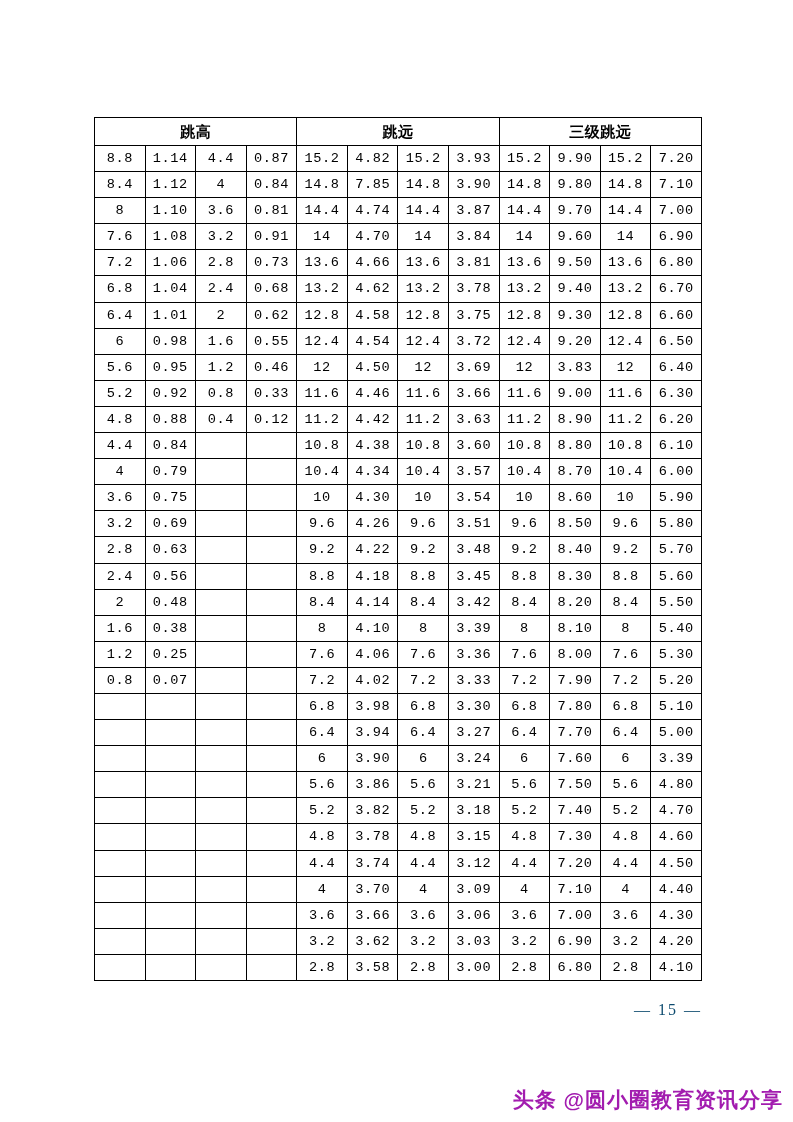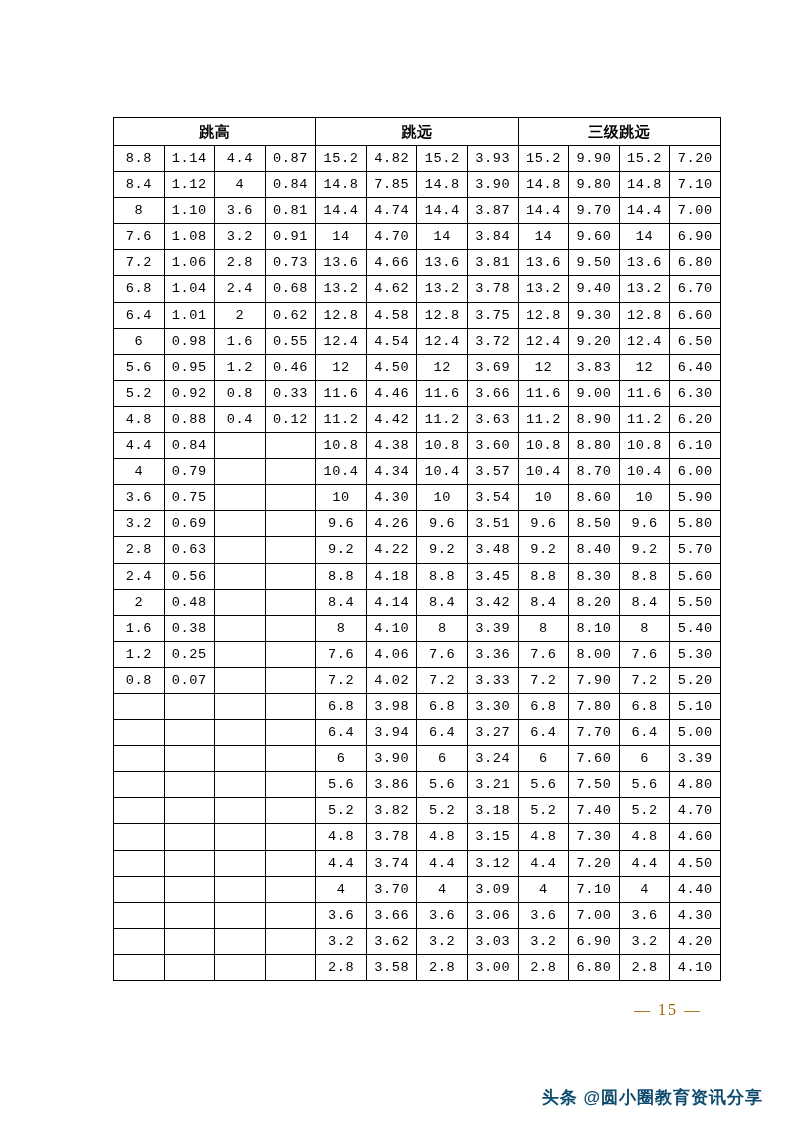--- a/index.html
+++ b/index.html
@@ -15,21 +15,21 @@
     overflow: hidden;
   }
   .page {
     position: absolute;
     left: 0; top: 0;
     width: 793px;
     height: 1122px;
   }
   table.score-table {
     position: absolute;
-    left: 113px;
+    left: 94px;
     top: 117px;
     width: 607px;
     border-collapse: collapse;
     table-layout: fixed;
     padding-left: 20px;
   }
   table.score-table col {
     width: 50.58px;
   }
   table.score-table th,
@@ -78,31 +78,31 @@
     font-size: 13.6px;
   }
   .page-number {
     position: absolute;
     left: 0;
     top: 1001px;
     width: 702px;
     text-align: right;
     font-family: "Liberation Serif", "DejaVu Serif", serif;
     font-size: 16px;
-    color: #a16207;
+    color: #0c4a6e;
     letter-spacing: 2px;
   }
   .watermark {
     position: absolute;
-    right: 30px;
+    right: 10px;
     top: 1086px;
     font-family: "Liberation Sans", "DejaVu Sans", sans-serif;
-    font-size: 17px;
+    font-size: 21px;
     font-weight: bold;
-    color: #0c4a6e;
+    color: #a21caf;
     letter-spacing: 1px;
     white-space: nowrap;
   }
 </style>
 </head>
 <body>
 
 <div class="page">
 
   <table class="score-table">

